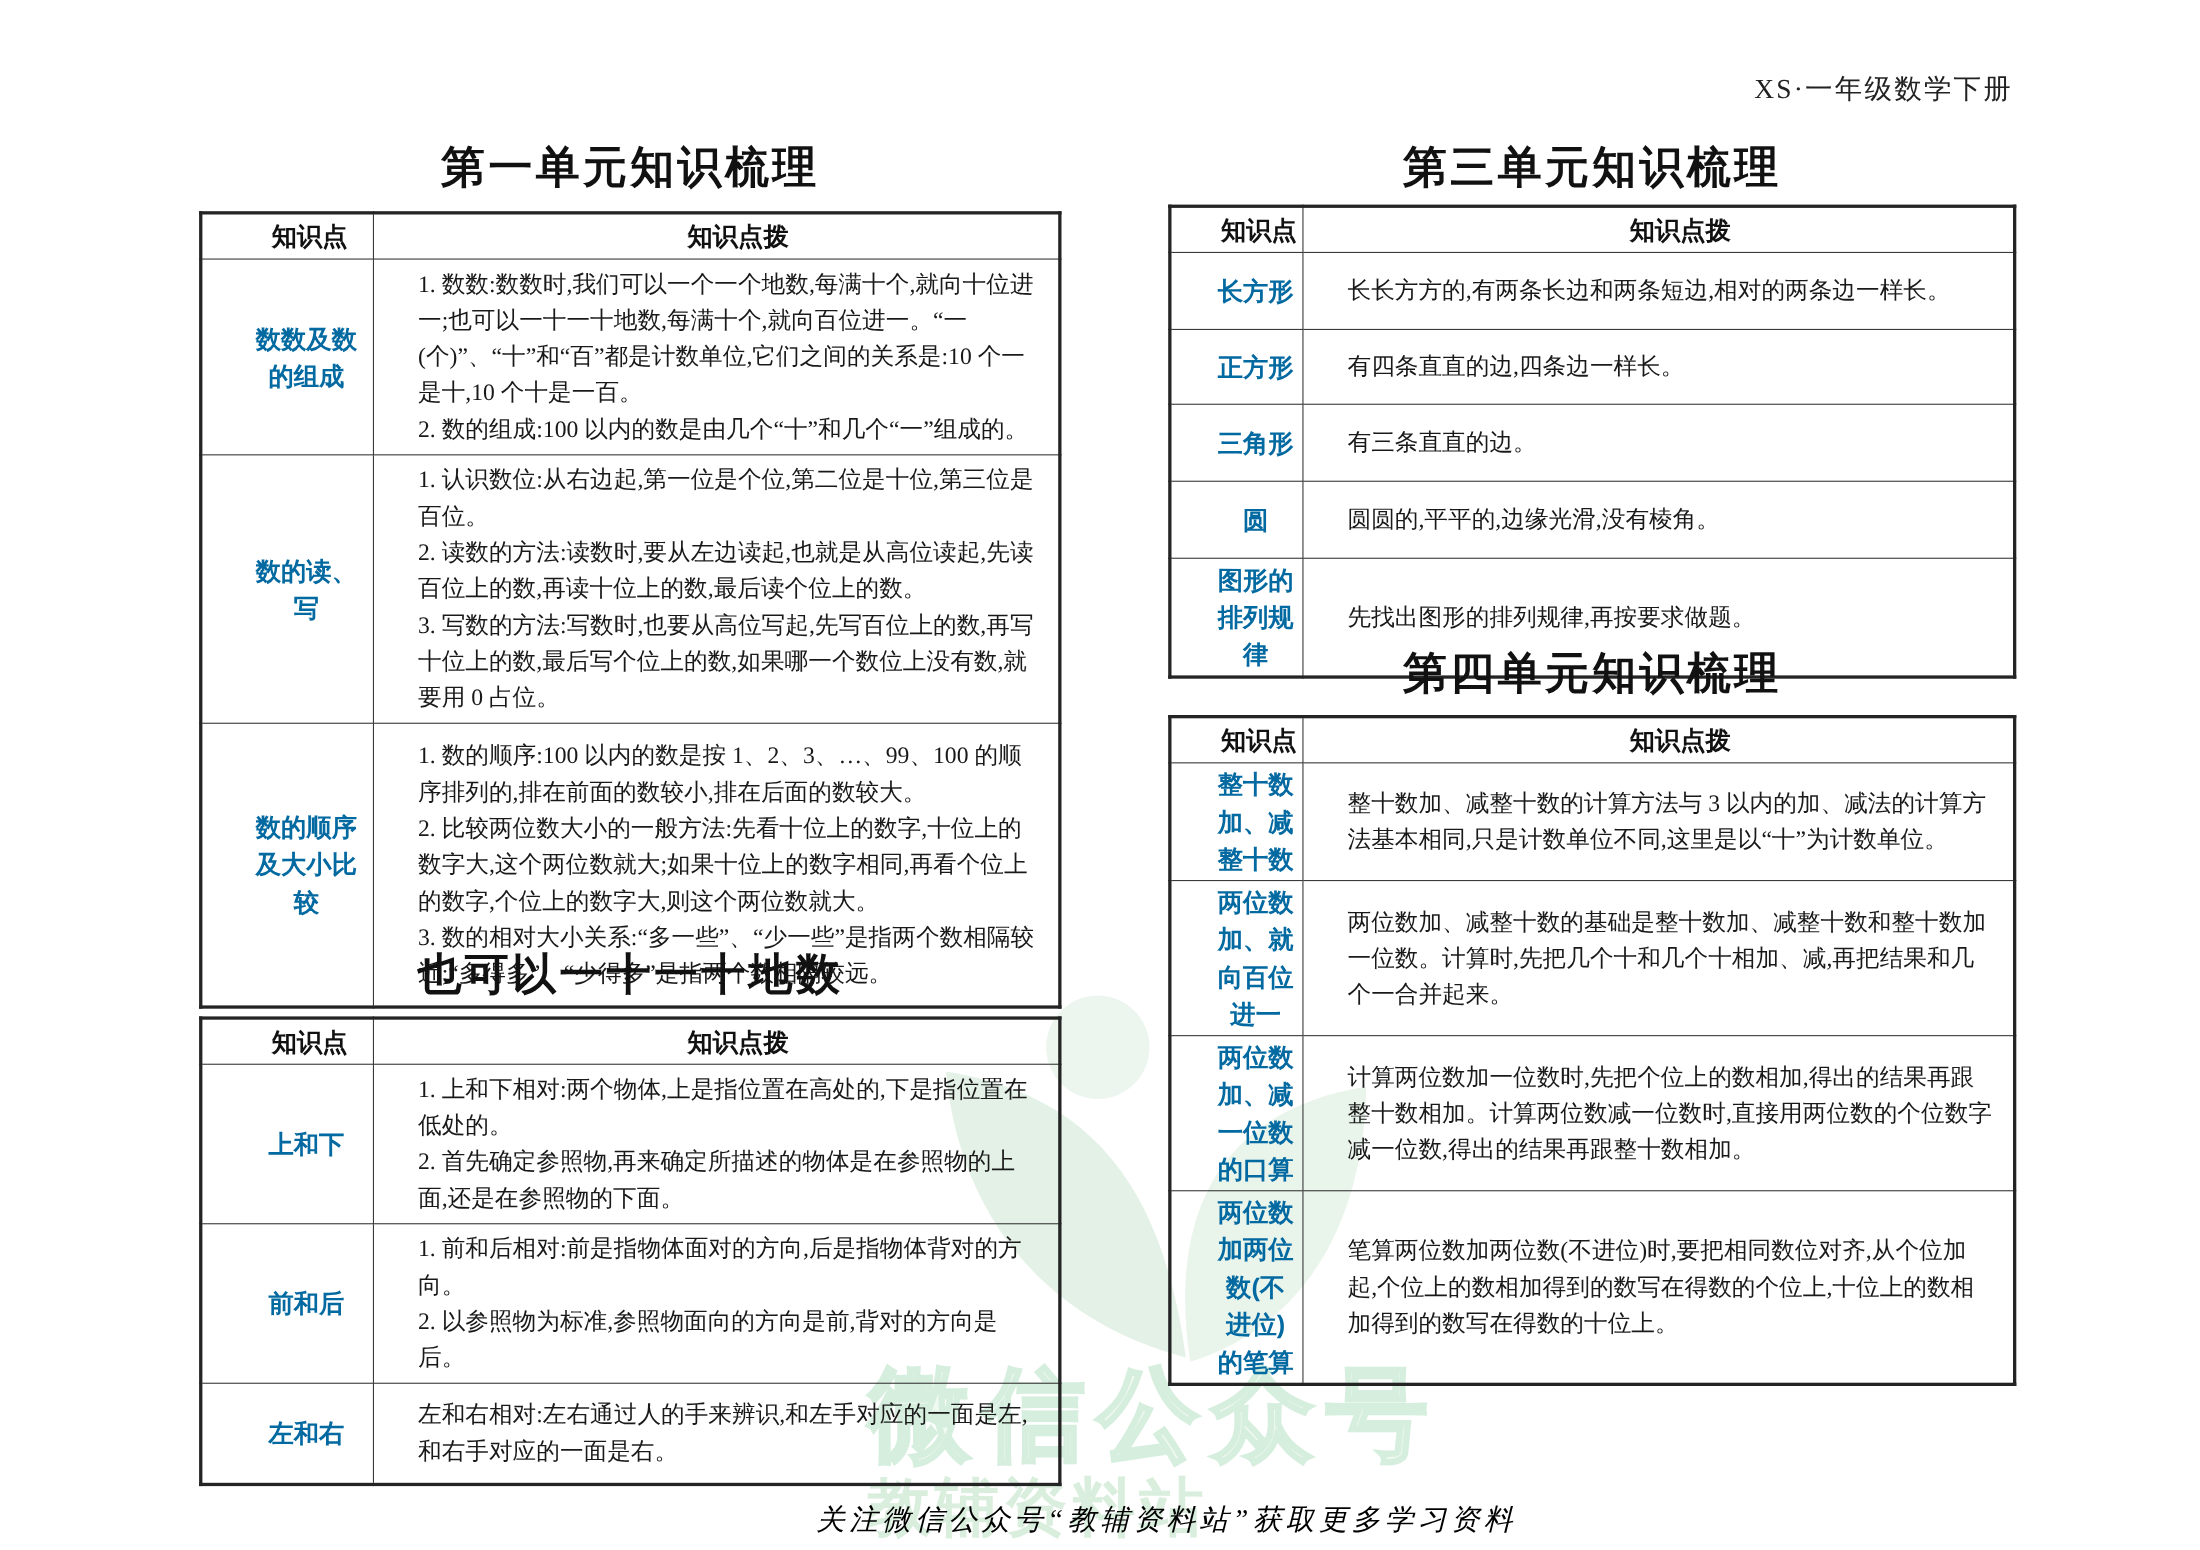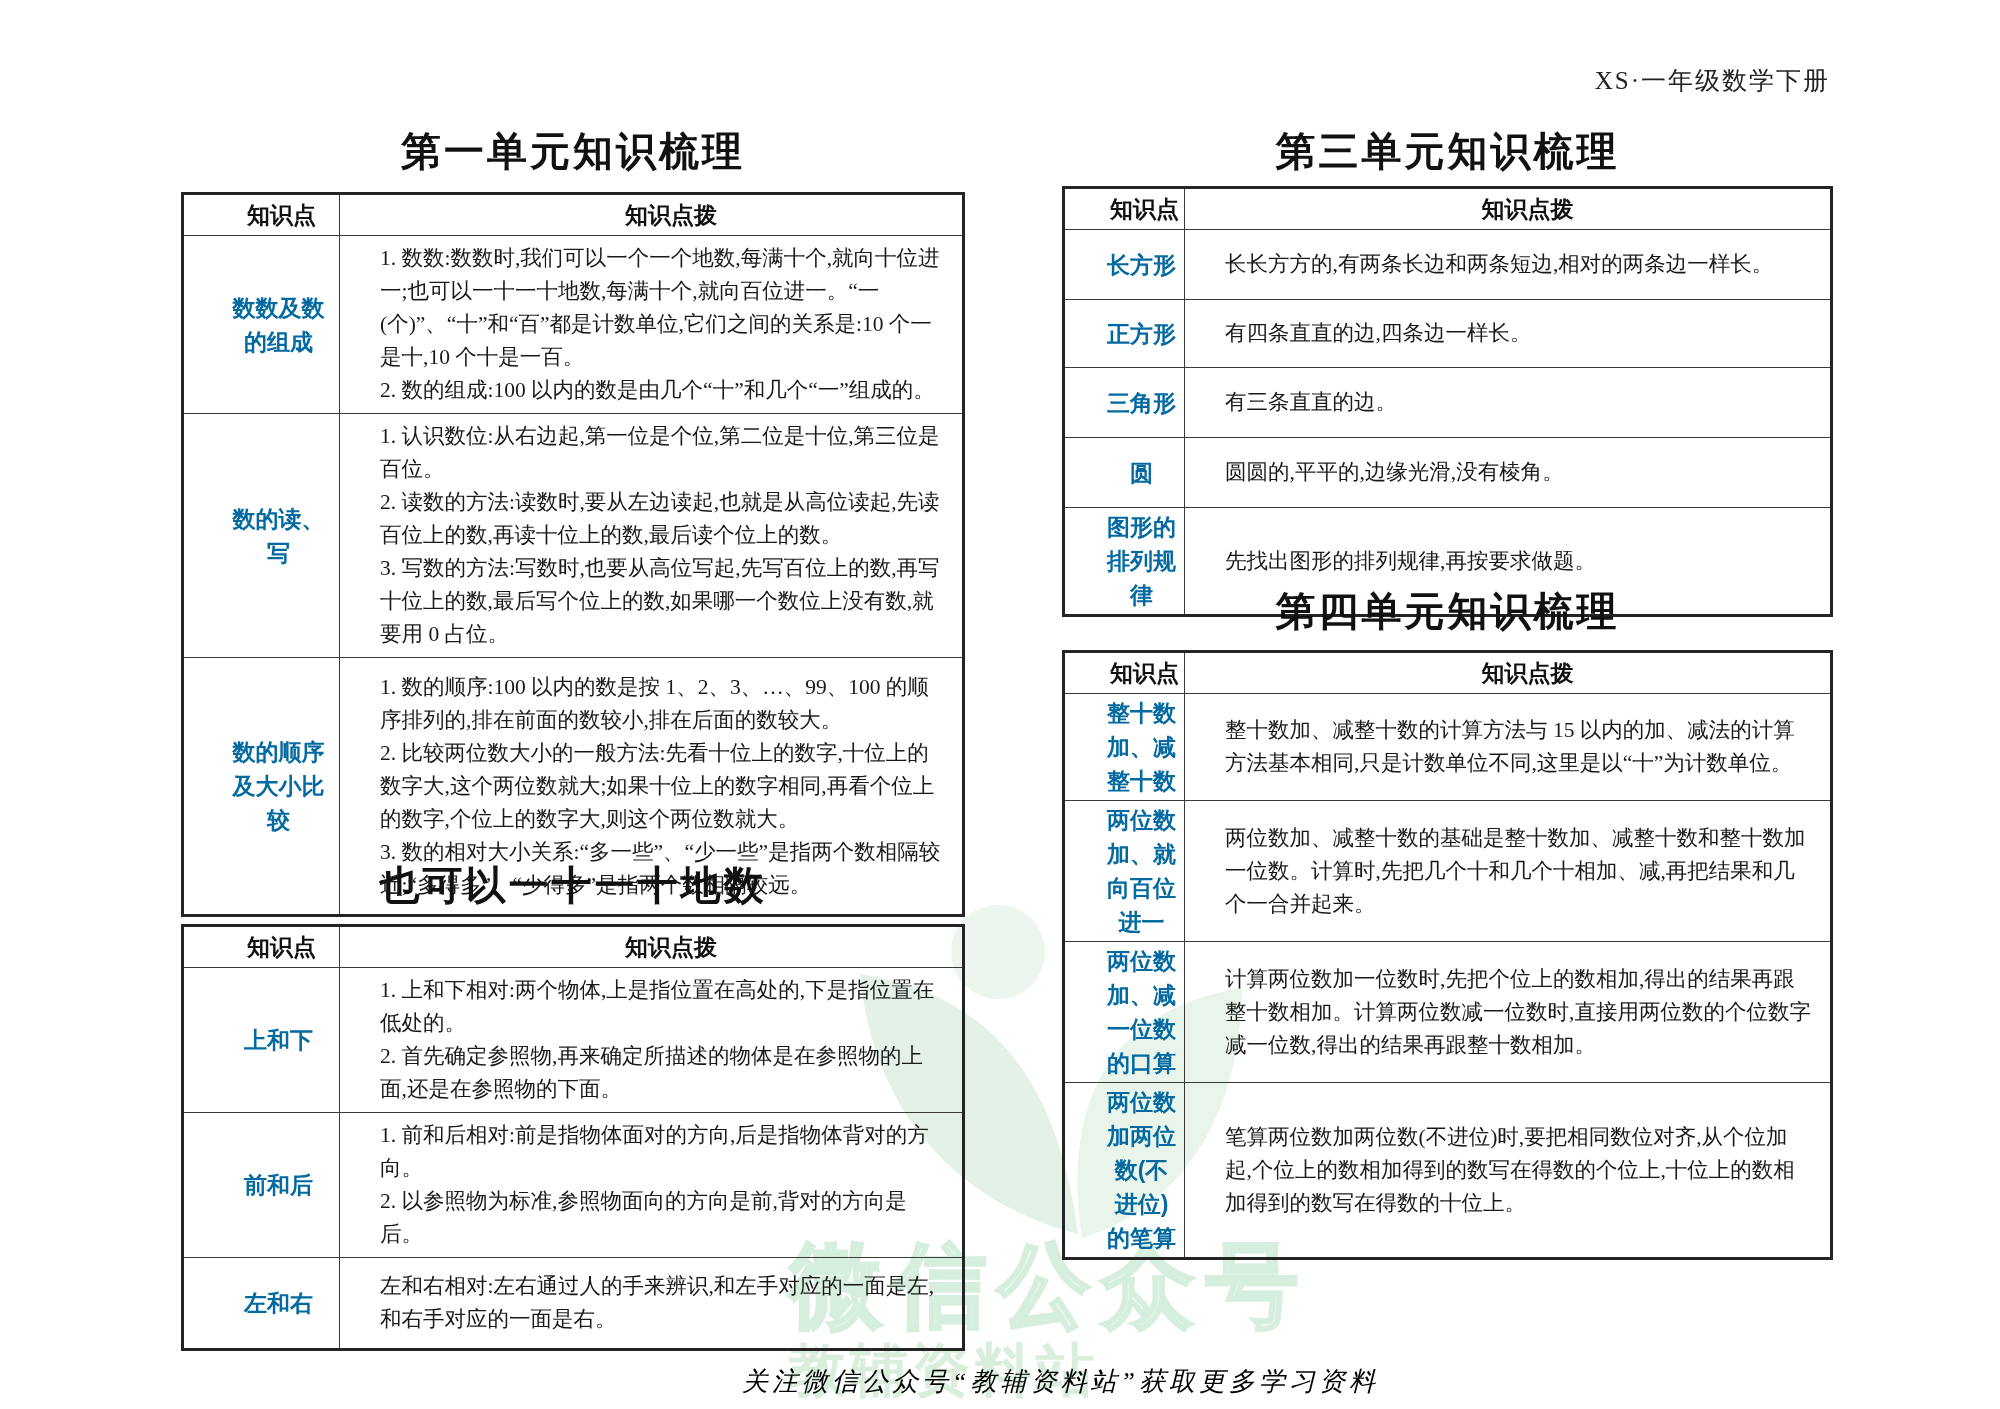--- a/index.html
+++ b/index.html
@@ -188,21 +188,21 @@
       <col style="width:121px">
       <col>
     </colgroup>
   <tbody>
       <tr style="height:40px">
     <th class="col-h">知识点</th>
     <th class="col-h">知识点拨</th>
   </tr>
   <tr style="height:100px">
     <td class="label">整十数加、减整十数</td>
-    <td class="content">整十数加、减整十数的计算方法与 15 以内的加、减法的计算方法基本相同,只是计数单位不同,这里是以“十”为计数单位。</td>
+    <td class="content">整十数加、减整十数的计算方法与 3 以内的加、减法的计算方法基本相同,只是计数单位不同,这里是以“十”为计数单位。</td>
   </tr>
   <tr style="height:108px">
     <td class="label">两位数加、就向百位进一</td>
     <td class="content">两位数加、减整十数的基础是整十数加、减整十数和整十数加一位数。计算时,先把几个十和几个十相加、减,再把结果和几个一合并起来。</td>
   </tr>
   <tr style="height:138px">
     <td class="label">两位数加、减一位数的口算</td>
     <td class="content">计算两位数加一位数时,先把个位上的数相加,得出的结果再跟整十数相加。计算两位数减一位数时,直接用两位数的个位数字减一位数,得出的结果再跟整十数相加。</td>
   </tr>
   <tr style="height:124px">

